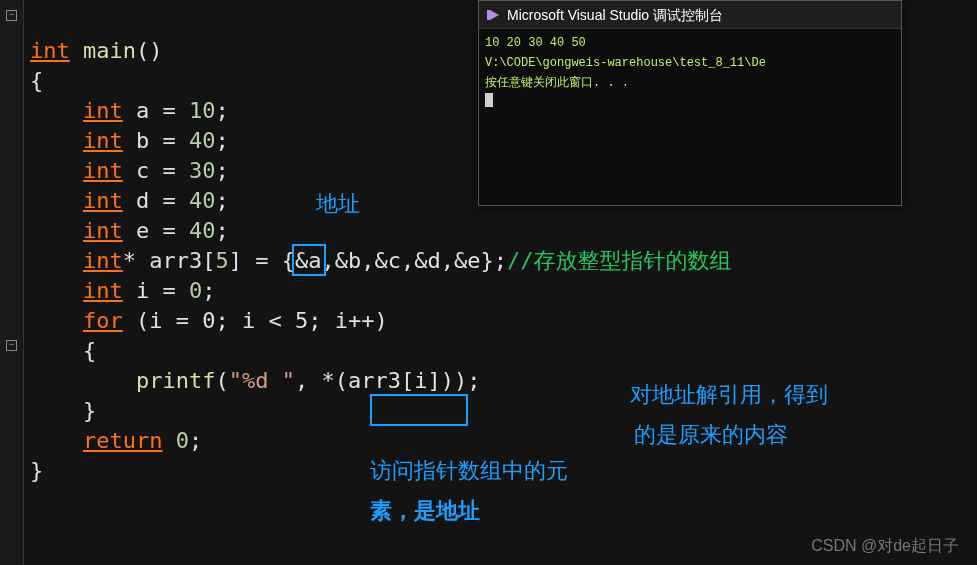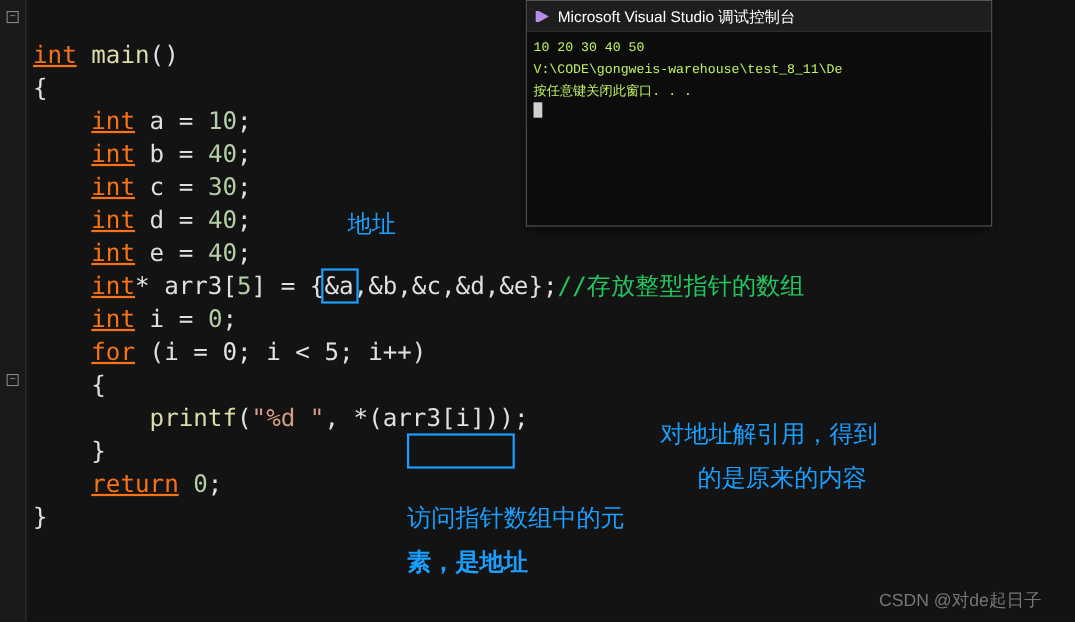--- a/index.html
+++ b/index.html
@@ -77,21 +77,21 @@
     font-family:Liberation Mono, monospace;
     font-size:12px; line-height:20px;
     padding:4px 6px;
     white-space:pre;
   }
   .cursor {
     display:inline-block; width:8px; height:14px;
     background:#d0d0d0; vertical-align:top;
   }
   .watermark {
-    position:absolute; right:30px; bottom:8px;
+    position:absolute; right:18px; bottom:8px;
     color:#777; font-family:"Microsoft YaHei",sans-serif;
     font-size:16px;
   }
   </style>
 </head>
 <body>
 
 <div class="editor">
   <div class="gutter">
     <div class="fold-box minus" style="top:10px"></div>
@@ -113,21 +113,21 @@
         <span class="id">printf</span><span class="pun">(</span><span class="str">"%d "</span><span class="pun">, </span><span class="pun">*</span><span class="pun">(</span><span class="var">arr3</span><span class="pun">[</span><span class="var">i</span><span class="pun">]</span><span class="pun">)</span><span class="pun">);</span>
     <span class="pun">}</span>
     <span class="kw">return</span> <span class="num">0</span><span class="pun">;</span>
 <span class="pun">}</span>
   </div>
 
   <div class="highlight-box" style="left:292px; top:244px; width:34px; height:32px;"></div>
   <div class="highlight-box" style="left:370px; top:394px; width:98px; height:32px;"></div>
 
   <div class="note" style="left:316px; top:189px;text-align:center;">地址</div>
-  <div class="note" style="left:600px; top:380px;">对地址解引用，得到</div>
+  <div class="note" style="left:630px; top:380px;">对地址解引用，得到</div>
   <div class="note" style="left:634px; top:420px;">的是原来的内容</div>
   <div class="note" style="left:370px; top:456px;text-align:center;">访问指针数组中的元</div>
   <div class="note" style="left:370px; top:496px;font-weight:bold;">素，是地址</div>
 
   <div class="watermark">CSDN @对de起日子</div>
 </div>
 
 <div class="console-win">
   <div class="console-title">
     <svg width="16" height="16" viewBox="0 0 16 16">

